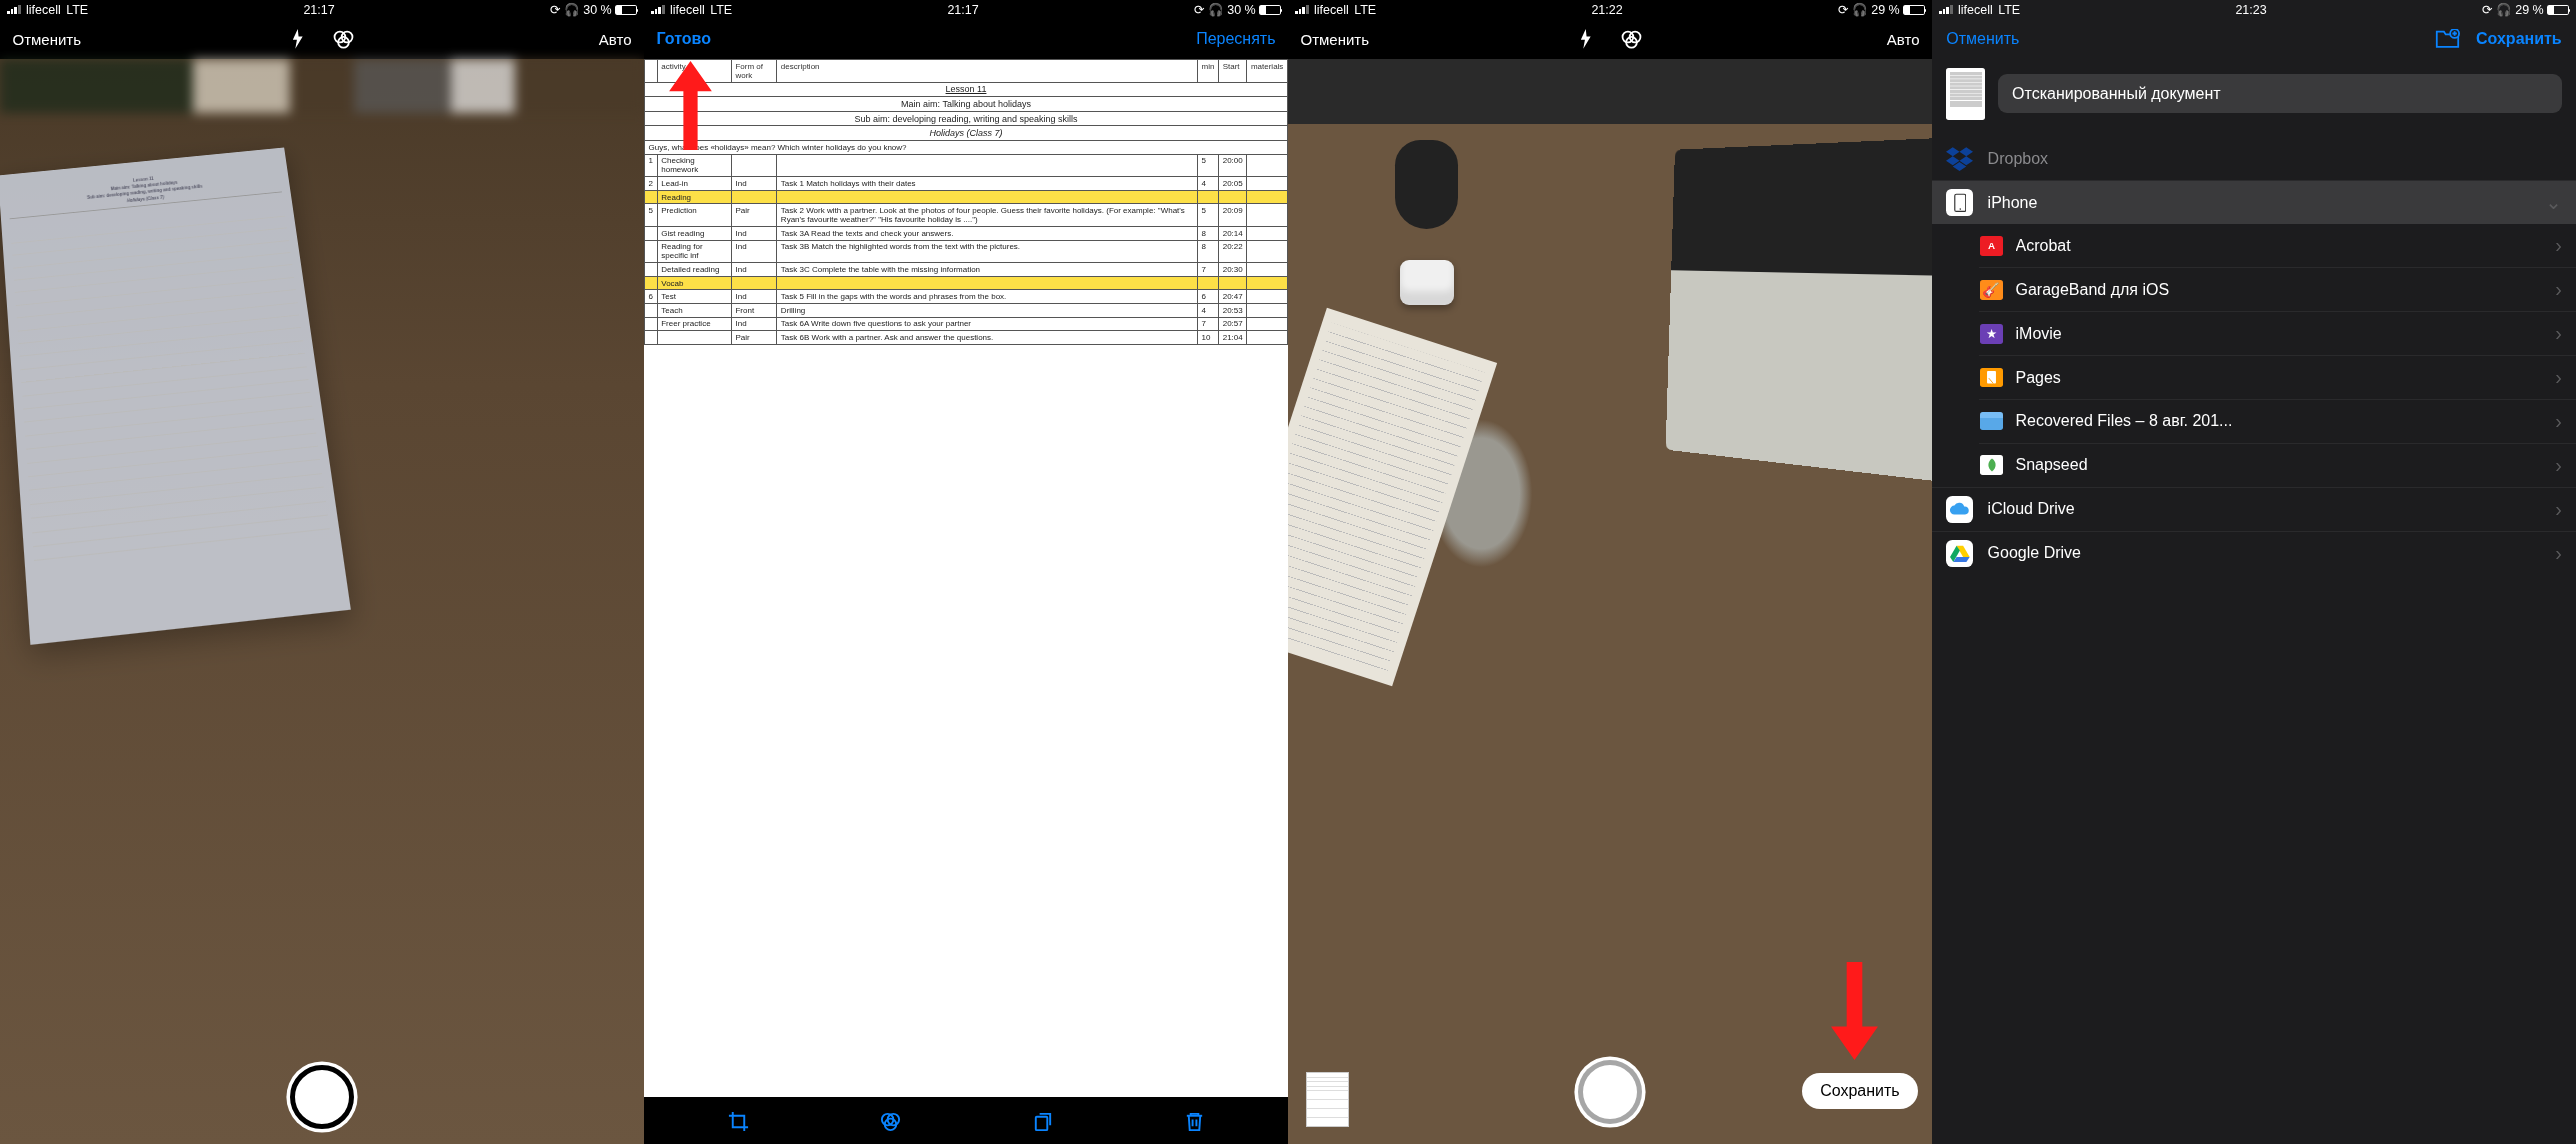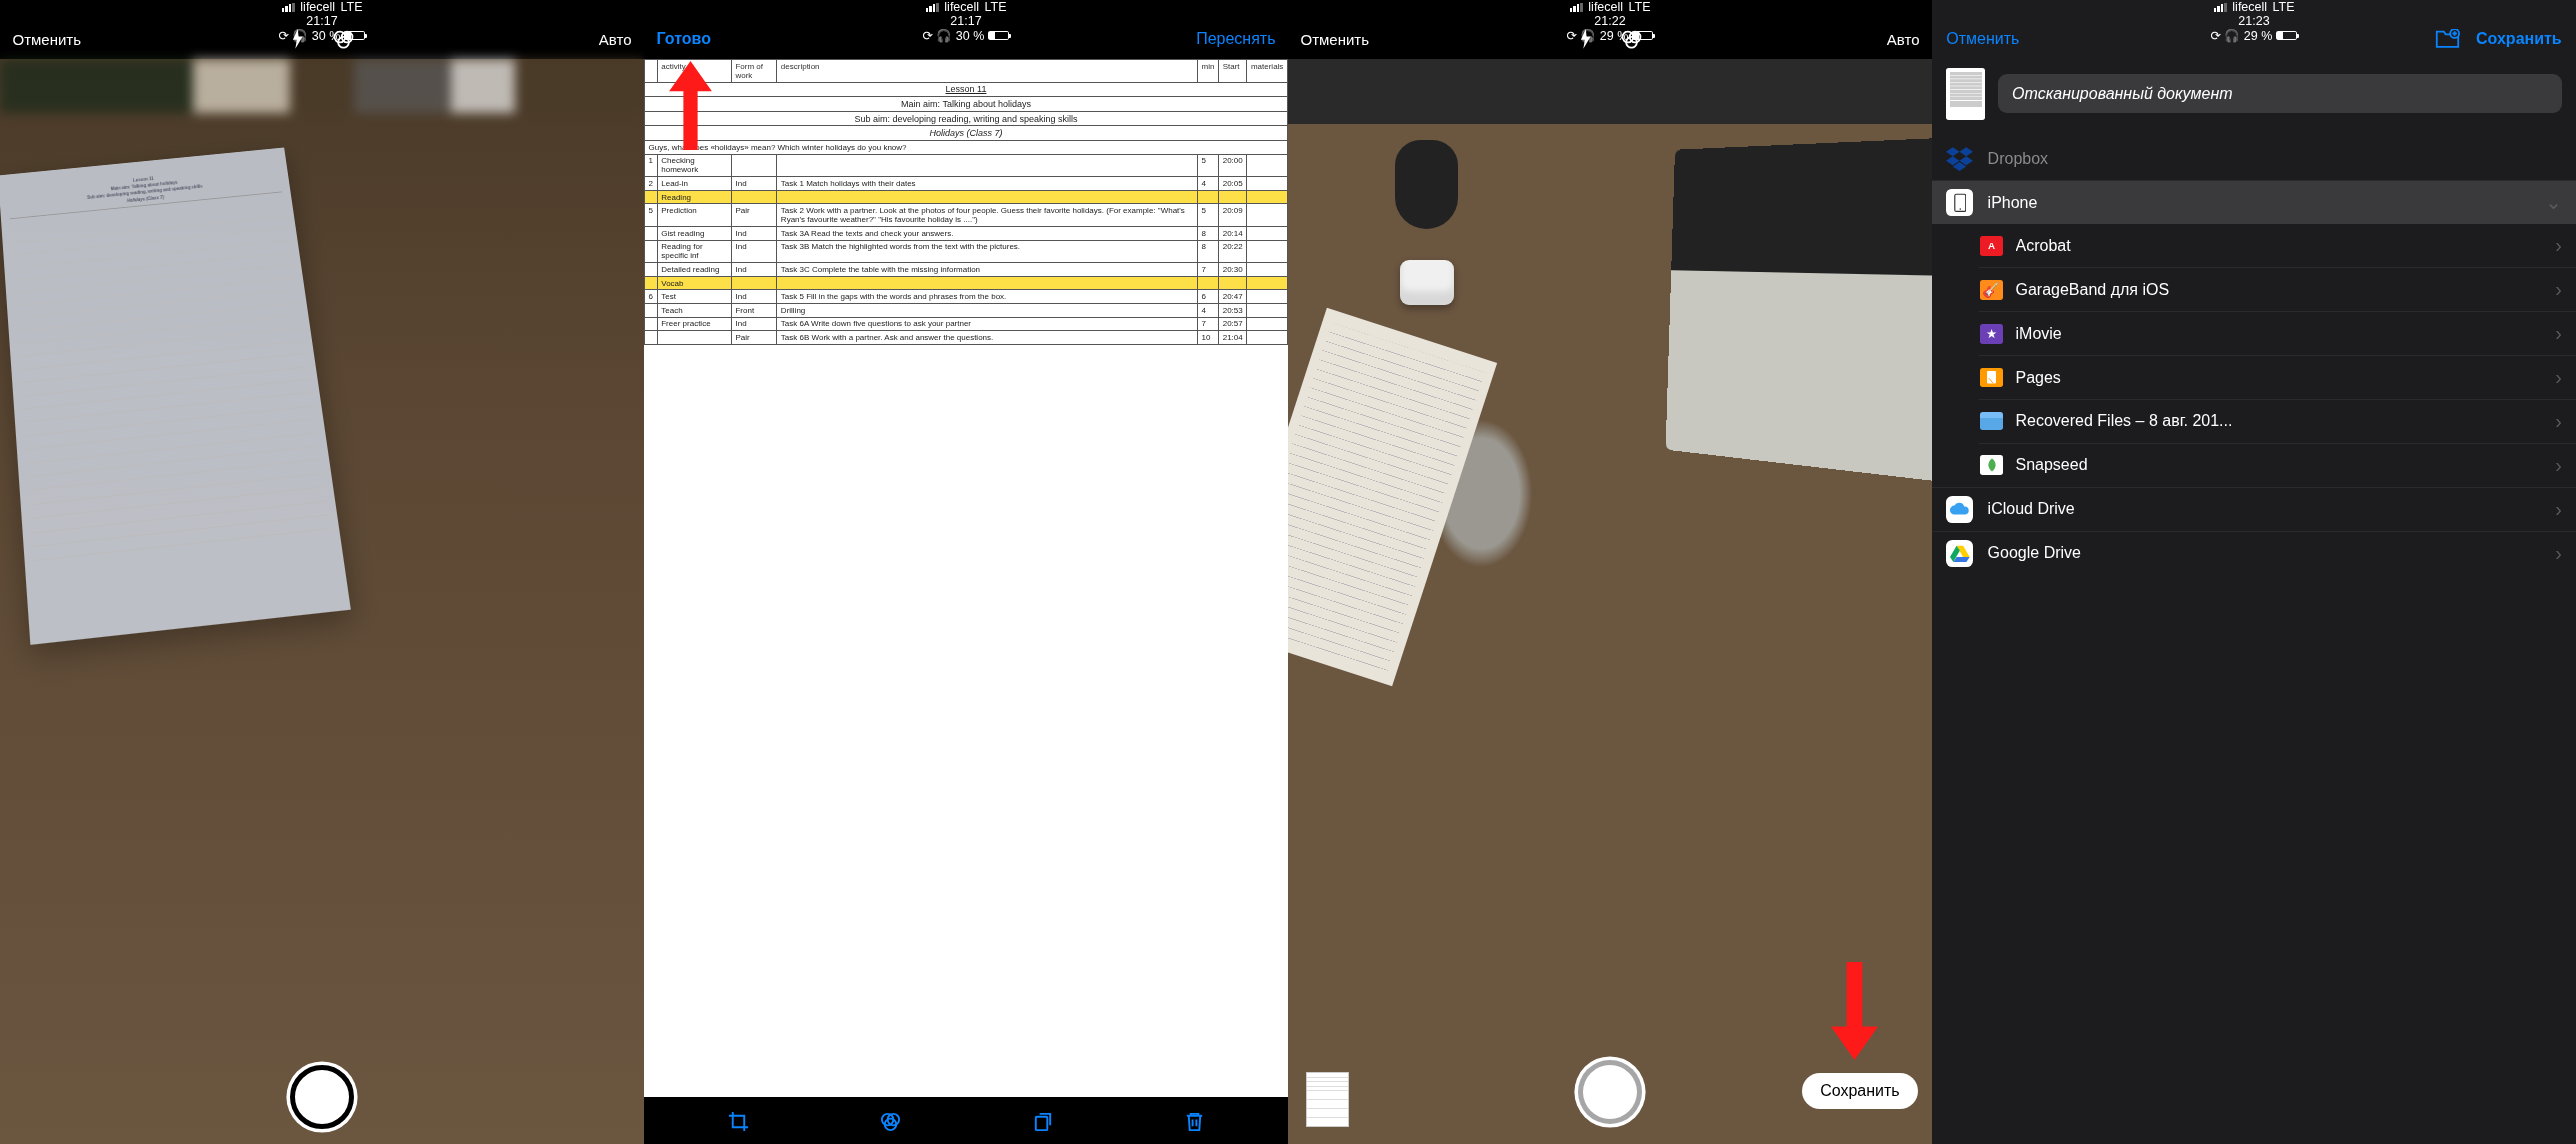--- a/index.html
+++ b/index.html
@@ -23,21 +23,20 @@
   height: 19.7px;
   display: flex;
   align-items: center;
   justify-content: space-between;
   padding: 0 7.2px;
   color: #fff;
   font-size: 12.5px;
   font-weight: 500;
   position: relative;
   z-index: 10;
-  flex-direction: column;
 }
 .status-left { display: flex; align-items: center; gap: 5.4px; }
 .status-right { display: flex; align-items: center; gap: 3.6px; }
 .signal-bars { display: flex; align-items: flex-end; gap: 0.9px; height: 9px; }
 .signal-bars span { width: 2.7px; background: #fff; }
 .signal-bars span:nth-child(1){height:3.6px}
 .signal-bars span:nth-child(2){height:5.4px}
 .signal-bars span:nth-child(3){height:7.2px}
 .signal-bars span:nth-child(4){height:9px;background:#666}
 .battery { width: 21.5px; height: 9.8px; border: 0.9px solid #fff; border-radius: 1.8px; position: relative; }
@@ -131,21 +130,21 @@
 .red-arrow3 { position: absolute; bottom: 94px; right: 54px; width: 47px; height: 89px; z-index: 20;}
 
 
 .s4 { background: #1c1c1e; }
 .s4-info {
   padding: 9px 14.3px 12.5px; color: #bdbdbf; font-size: 11.6px; line-height: 1.35;
 }
 .file-row { display: flex; align-items: center; gap: 12.5px; padding: 9px 14.3px 16px;}
 .file-thumb { width: 39px; height: 52px; background: #fff; border-radius: 2.7px; position: relative;}
 .file-thumb::before { content:''; position:absolute; top:4.5px; left:3.6px; right:3.6px; height:2.7px; background:#ccc; box-shadow: 0 3.6px 0 #ccc, 0 7.2px 0 #ccc, 0 10.7px 0 #ccc, 0 14.3px 0 #ccc, 0 18px 0 #ccc, 0 21.5px 0 #ccc, 0 25px 0 #ccc, 0 29px 0 #ccc, 0 32px 0 #ccc;}
-.file-name-box { background: #3a3a3c; color: #fff; font-size: 16px; padding: 10.7px 14.3px; border-radius: 9px; flex: 1; font-style: italic;}
+.file-name-box { background: #3a3a3c; color: #fff; font-size: 16px; padding: 10.7px 14.3px; border-radius: 9px; flex: 1;}
 .list-section { margin-top: 1.8px; }
 .list-row {
   display: flex; align-items: center; height: 43px; padding: 0 14.3px;
   color: #fff; font-size: 16px; position: relative;
   background: #1c1c1e;
 }
 .list-row.selected { background: #3a3a3c; }
 .list-row .row-icon { width: 27px; height: 27px; margin-right: 14.3px; border-radius: 5.4px; display: flex; align-items: center; justify-content: center; font-size: 14.3px; flex-shrink: 0;}
 .list-row .row-label { flex: 1; white-space: nowrap; overflow: hidden; text-overflow: ellipsis;}
 .list-row .chevron { color: #5a5a5c; font-size: 19.7px; }

